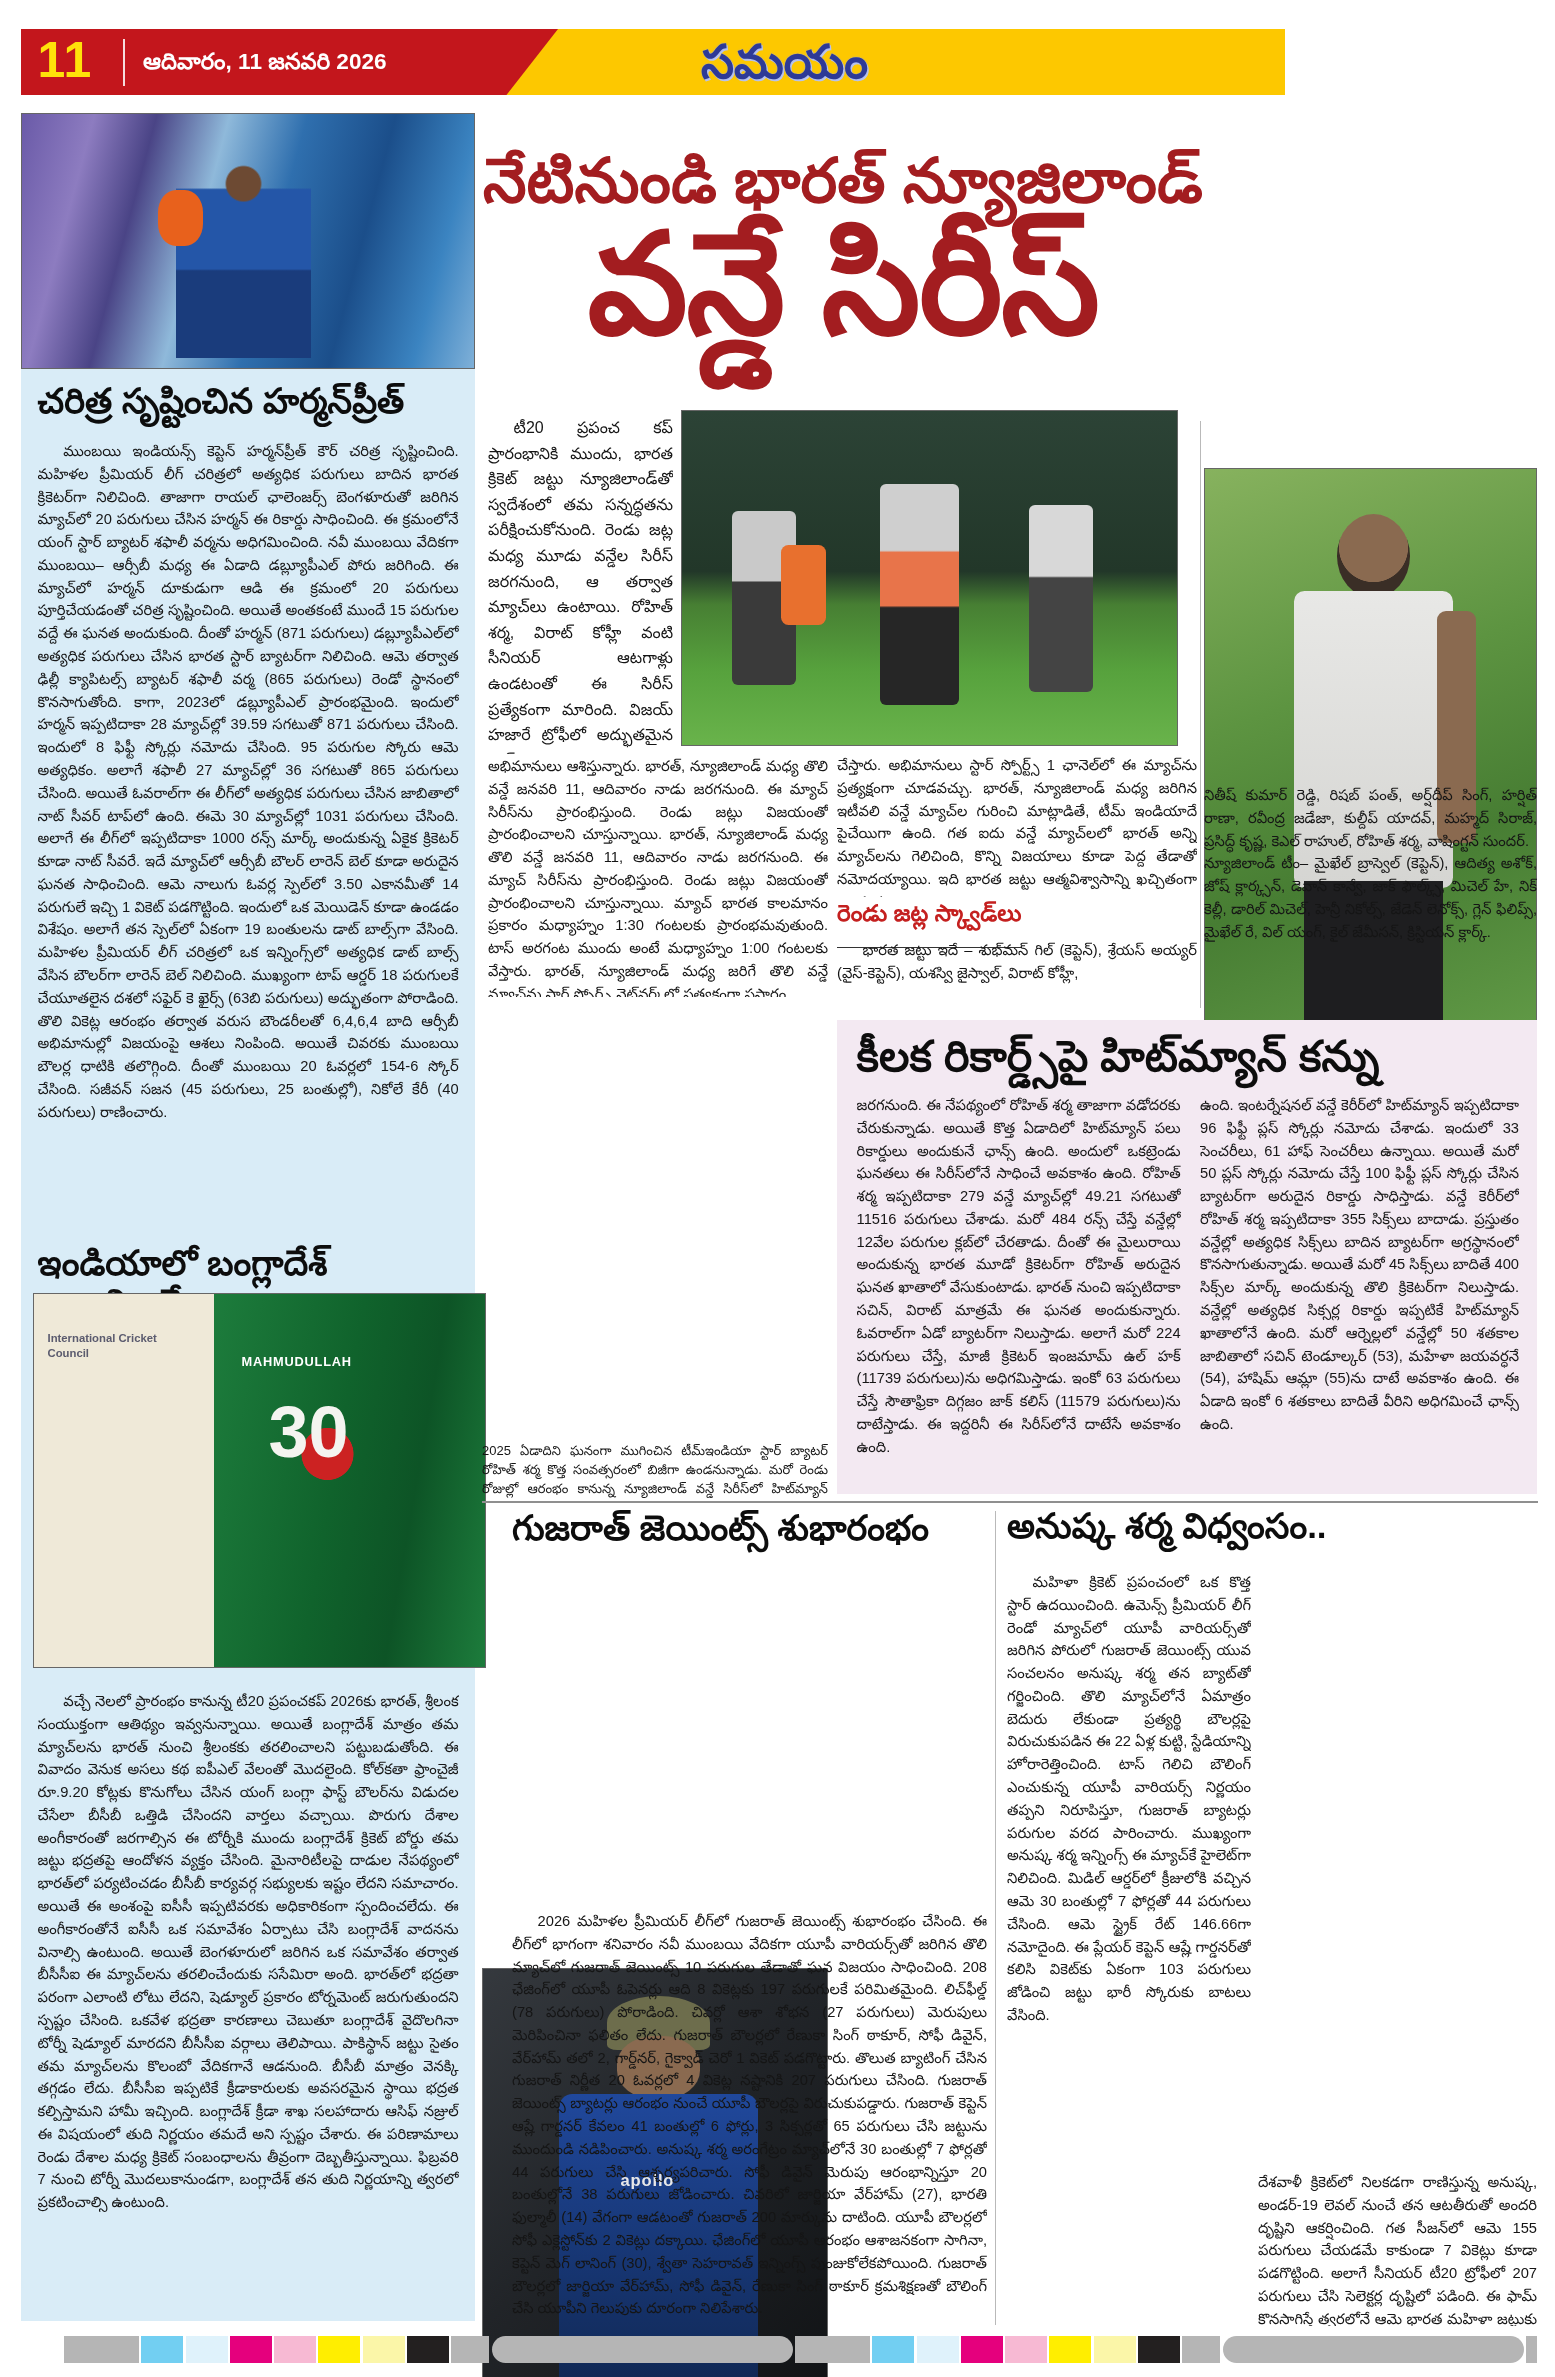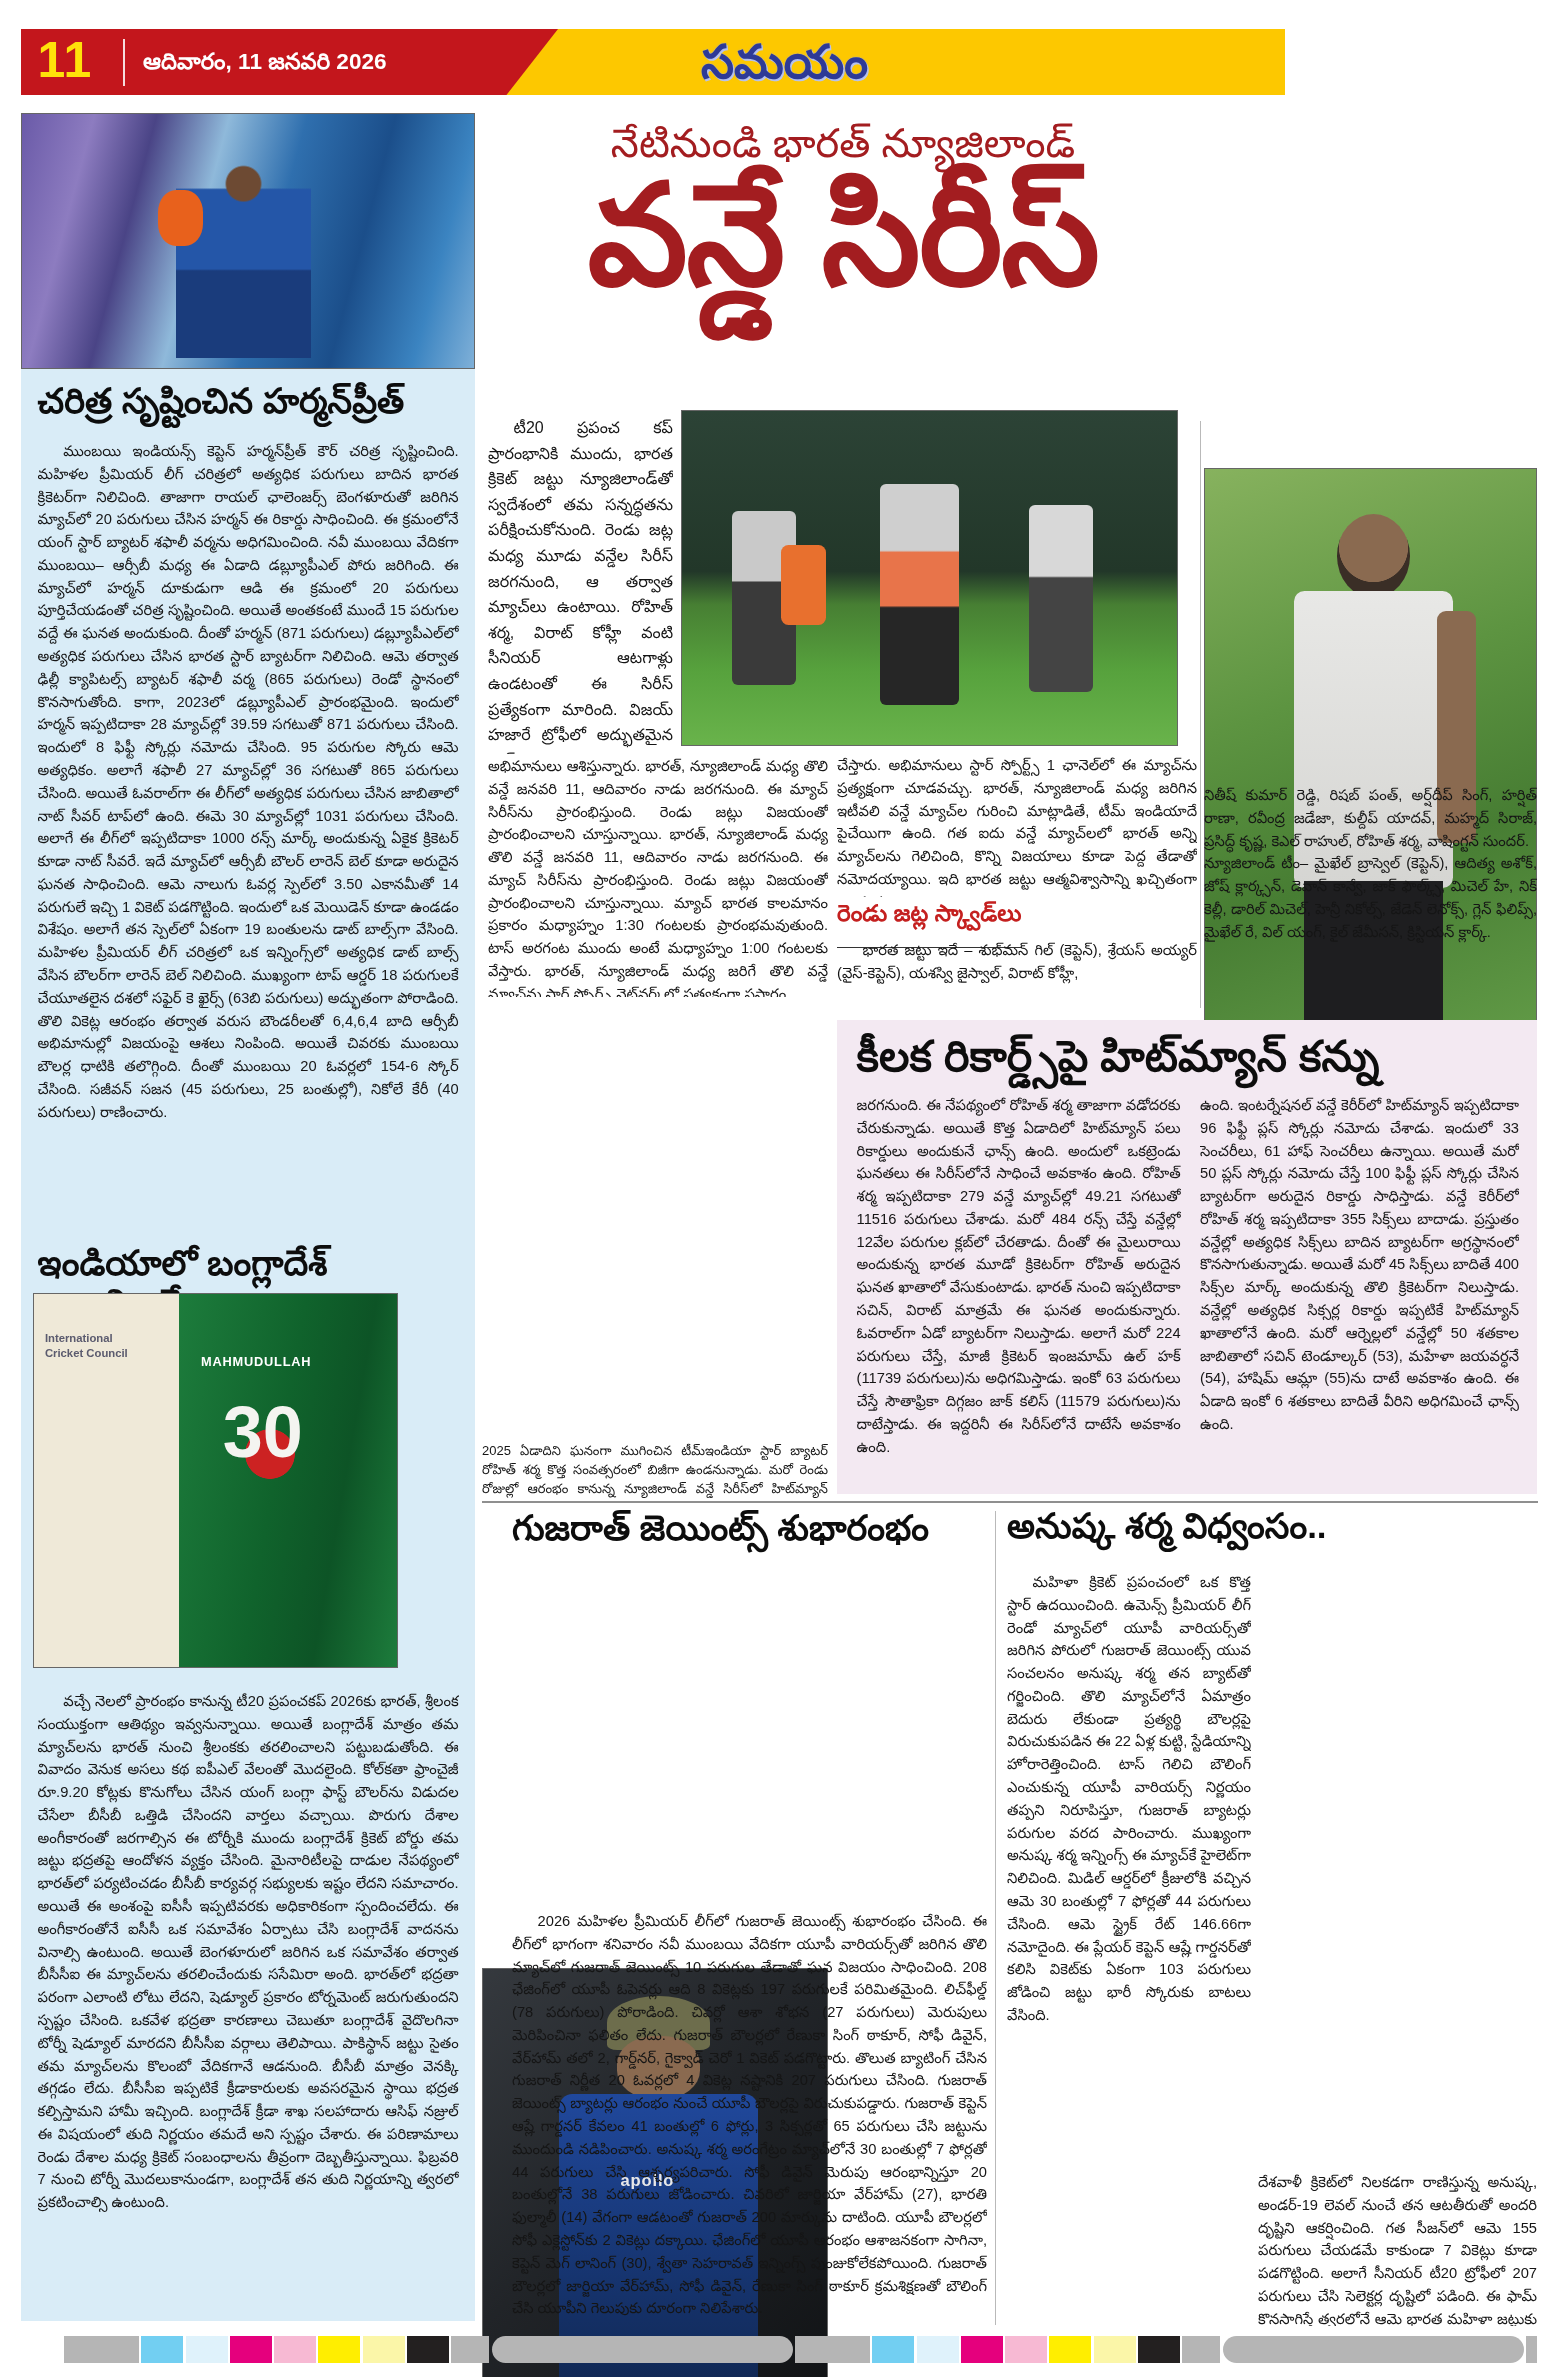--- a/index.html
+++ b/index.html
@@ -24,21 +24,21 @@
   .abs { position:absolute; }
   .body-txt { font-size:14.7px; line-height:1.55; text-align:justify; color:#151515; overflow:hidden; }
   .body-txt.first-indent { text-indent:25.6px; }
   .art-h { font-weight:800; color:#0d0d0d; line-height:1.12; }
   .photo { border:0.8px solid #666; overflow:hidden; position:relative; }
   .hairline-v { background:#b9b9b9; width:0.8px; }
   .hairline-h { background:#8f8f8f; height:1.5px; }
 
   
   .main-head { left:482px; top:122px; width:722px; text-align:center; color:#a31d20; }
-  .main-head .l1 { font-size:40px; font-weight:400; line-height:1.05; }
+  .main-head .l1 { font-size:62px; font-weight:700; line-height:1.05;margin-top:26px; }
   .l2 { font-size:141px; font-weight:700; line-height:1.02; letter-spacing:-1.5px; }
 
   
   .left-col { left:21px; top:113px; width:454px; height:2208px; background:#d9ecf7; }
   .left-col .inner { position:absolute; }
 
   
   .pink-box { left:837px; top:1020px; width:700px; height:474px; background:#f3e9f2; }
 
   .squad-head { font-size:23px; font-weight:800; color:#c4201f; display:inline-block; border-bottom:1.5px solid #333; padding-bottom:15px; }
@@ -105,21 +105,21 @@
   </div>
 
   <div class="abs left-col">
     <div class="inner photo ph-harman" style="left:0;top:0;width:454px;height:256px;">
       <div class="fig"></div>
       <div class="sleeve"></div>
     </div>
     <div class="inner art-h" style="left:16.6px;top:268px;width:421px;font-size:35px;">చరిత్ర సృష్టించిన హర్మన్‌ప్రీత్</div>
     <div class="inner body-txt first-indent" style="left:16.6px;top:327px;width:421px;height:798px;">ముంబయి ఇండియన్స్ కెప్టెన్ హర్మన్‌ప్రీత్ కౌర్ చరిత్ర సృష్టించింది. మహిళల ప్రీమియర్ లీగ్ చరిత్రలో అత్యధిక పరుగులు బాదిన భారత క్రికెటర్‌గా నిలిచింది. తాజాగా రాయల్ ఛాలెంజర్స్ బెంగళూరుతో జరిగిన మ్యాచ్‌లో 20 పరుగులు చేసిన హర్మన్ ఈ రికార్డు సాధించింది. ఈ క్రమంలోనే యంగ్ స్టార్ బ్యాటర్ శఫాలీ వర్మను అధిగమించింది. నవీ ముంబయి వేదికగా ముంబయి– ఆర్సీబీ మధ్య ఈ ఏడాది డబ్ల్యూపీఎల్ పోరు జరిగింది. ఈ మ్యాచ్‌లో హర్మన్ దూకుడుగా ఆడి ఈ క్రమంలో 20 పరుగులు పూర్తిచేయడంతో చరిత్ర సృష్టించింది. అయితే అంతకంటే ముందే 15 పరుగుల వద్దే ఈ ఘనత అందుకుంది. దీంతో హర్మన్ (871 పరుగులు) డబ్ల్యూపీఎల్‌లో అత్యధిక పరుగులు చేసిన భారత స్టార్ బ్యాటర్‌గా నిలిచింది. ఆమె తర్వాత ఢిల్లీ క్యాపిటల్స్ బ్యాటర్ శఫాలీ వర్మ (865 పరుగులు) రెండో స్థానంలో కొనసాగుతోంది. కాగా, 2023లో డబ్ల్యూపీఎల్ ప్రారంభమైంది. ఇందులో హర్మన్ ఇప్పటిదాకా 28 మ్యాచ్‌ల్లో 39.59 సగటుతో 871 పరుగులు చేసింది. ఇందులో 8 ఫిఫ్టీ స్కోర్లు నమోదు చేసింది. 95 పరుగుల స్కోరు ఆమె అత్యధికం. అలాగే శఫాలీ 27 మ్యాచ్‌ల్లో 36 సగటుతో 865 పరుగులు చేసింది. అయితే ఓవరాల్‌గా ఈ లీగ్‌లో అత్యధిక పరుగులు చేసిన జాబితాలో నాట్ సీవర్ టాప్‌లో ఉంది. ఈమె 30 మ్యాచ్‌ల్లో 1031 పరుగులు చేసింది. అలాగే ఈ లీగ్‌లో ఇప్పటిదాకా 1000 రన్స్ మార్క్ అందుకున్న ఏకైక క్రికెటర్ కూడా నాట్ సీవరే. ఇదే మ్యాచ్‌లో ఆర్సీబీ బౌలర్ లారెన్ బెల్ కూడా అరుదైన ఘనత సాధించింది. ఆమె నాలుగు ఓవర్ల స్పెల్‌లో 3.50 ఎకానమీతో 14 పరుగులే ఇచ్చి 1 వికెట్ పడగొట్టింది. ఇందులో ఒక మెయిడెన్ కూడా ఉండడం విశేషం. అలాగే తన స్పెల్‌లో ఏకంగా 19 బంతులను డాట్ బాల్స్‌గా వేసింది. మహిళల ప్రీమియర్ లీగ్ చరిత్రలో ఒక ఇన్నింగ్స్‌లో అత్యధిక డాట్ బాల్స్ వేసిన బౌలర్‌గా లారెన్ బెల్ నిలిచింది. ముఖ్యంగా టాప్ ఆర్డర్ 18 పరుగులకే చేయూతలైన దశలో సఫైర్ కె ఖైర్స్ (63బి పరుగులు) అద్భుతంగా పోరాడింది. తొలి వికెట్ల ఆరంభం తర్వాత వరుస బౌండరీలతో 6,4,6,4 బాది ఆర్సీబీ అభిమానుల్లో విజయంపై ఆశలు నింపింది. అయితే చివరకు ముంబయి బౌలర్ల ధాటికి తలొగ్గింది. దీంతో ముంబయి 20 ఓవర్లలో 154-6 స్కోర్ చేసింది. సజీవన్ సజన (45 పరుగులు, 25 బంతుల్లో), నికోలే కేరీ (40 పరుగులు) రాణించారు.</div>
     <div class="inner art-h" style="left:16.6px;top:1130px;width:421px;font-size:35px;">ఇండియాలో బంగ్లాదేశ్ ఆడాల్సిందే</div>
-    <div class="inner photo ph-bang" style="left:12px;top:1180px;width:365px;height:375px;">
+    <div class="inner photo ph-bang" style="left:12px;top:1180px;width:453px;height:375px;">
       <div class="green"></div>
       <div class="redflag"></div>
       <div class="sign">International Cricket Council</div>
       <div class="name">MAHMUDULLAH</div>
       <div class="num">30</div>
     </div>
     <div class="inner body-txt first-indent" style="left:16.6px;top:1577px;width:421px;height:615px;">వచ్చే నెలలో ప్రారంభం కానున్న టీ20 ప్రపంచకప్ 2026కు భారత్, శ్రీలంక సంయుక్తంగా ఆతిథ్యం ఇవ్వనున్నాయి. అయితే బంగ్లాదేశ్ మాత్రం తమ మ్యాచ్‌లను భారత్ నుంచి శ్రీలంకకు తరలించాలని పట్టుబడుతోంది. ఈ వివాదం వెనుక అసలు కథ ఐపీఎల్ వేలంతో మొదలైంది. కోల్‌కతా ఫ్రాంచైజీ రూ.9.20 కోట్లకు కొనుగోలు చేసిన యంగ్ బంగ్లా ఫాస్ట్ బౌలర్‌ను విడుదల చేసేలా బీసీబీ ఒత్తిడి చేసిందని వార్తలు వచ్చాయి. పొరుగు దేశాల అంగీకారంతో జరగాల్సిన ఈ టోర్నీకి ముందు బంగ్లాదేశ్ క్రికెట్ బోర్డు తమ జట్టు భద్రతపై ఆందోళన వ్యక్తం చేసింది. మైనారిటీలపై దాడుల నేపథ్యంలో భారత్‌లో పర్యటించడం బీసీబీ కార్యవర్గ సభ్యులకు ఇష్టం లేదని సమాచారం. అయితే ఈ అంశంపై ఐసీసీ ఇప్పటివరకు అధికారికంగా స్పందించలేదు. ఈ అంగీకారంతోనే ఐసీసీ ఒక సమావేశం ఏర్పాటు చేసి బంగ్లాదేశ్ వాదనను వినాల్సి ఉంటుంది. అయితే బెంగళూరులో జరిగిన ఒక సమావేశం తర్వాత బీసీసీఐ ఈ మ్యాచ్‌లను తరలించేందుకు ససేమిరా అంది. భారత్‌లో భద్రతా పరంగా ఎలాంటి లోటు లేదని, షెడ్యూల్ ప్రకారం టోర్నమెంట్ జరుగుతుందని స్పష్టం చేసింది. ఒకవేళ భద్రతా కారణాలు చెబుతూ బంగ్లాదేశ్ వైదొలగినా టోర్నీ షెడ్యూల్ మారదని బీసీసీఐ వర్గాలు తెలిపాయి. పాకిస్థాన్ జట్టు సైతం తమ మ్యాచ్‌లను కొలంబో వేదికగానే ఆడనుంది. బీసీబీ మాత్రం వెనక్కి తగ్గడం లేదు. బీసీసీఐ ఇప్పటికే క్రీడాకారులకు అవసరమైన స్థాయి భద్రత కల్పిస్తామని హామీ ఇచ్చింది. బంగ్లాదేశ్ క్రీడా శాఖ సలహాదారు ఆసిఫ్ నజ్రుల్ ఈ విషయంలో తుది నిర్ణయం తమదే అని స్పష్టం చేశారు. ఈ పరిణామాలు రెండు దేశాల మధ్య క్రికెట్ సంబంధాలను తీవ్రంగా దెబ్బతీస్తున్నాయి. ఫిబ్రవరి 7 నుంచి టోర్నీ మొదలుకానుండగా, బంగ్లాదేశ్ తన తుది నిర్ణయాన్ని త్వరలో ప్రకటించాల్సి ఉంటుంది.</div>
   </div>
 
   <div class="abs body-txt first-indent" style="left:488px;top:415px;width:185px;height:339px;font-size:16px;line-height:1.6;">టీ20 ప్రపంచ కప్ ప్రారంభానికి ముందు, భారత క్రికెట్ జట్టు న్యూజిలాండ్‌తో స్వదేశంలో తమ సన్నద్ధతను పరీక్షించుకోనుంది. రెండు జట్ల మధ్య మూడు వన్డేల సిరీస్ జరగనుంది, ఆ తర్వాత మ్యాచ్‌లు ఉంటాయి. రోహిత్ శర్మ, విరాట్ కోహ్లీ వంటి సీనియర్ ఆటగాళ్లు ఉండటంతో ఈ సిరీస్ ప్రత్యేకంగా మారింది. విజయ్ హజారే ట్రోఫీలో అద్భుతమైన ఫామ్‌ను ప్రదర్శించిన తర్వాత, ఈ స్టార్ ఆటగాళ్లు అంతర్జాతీయ వేదికపై కూడా తమ సత్తా చాటుతారని</div>

